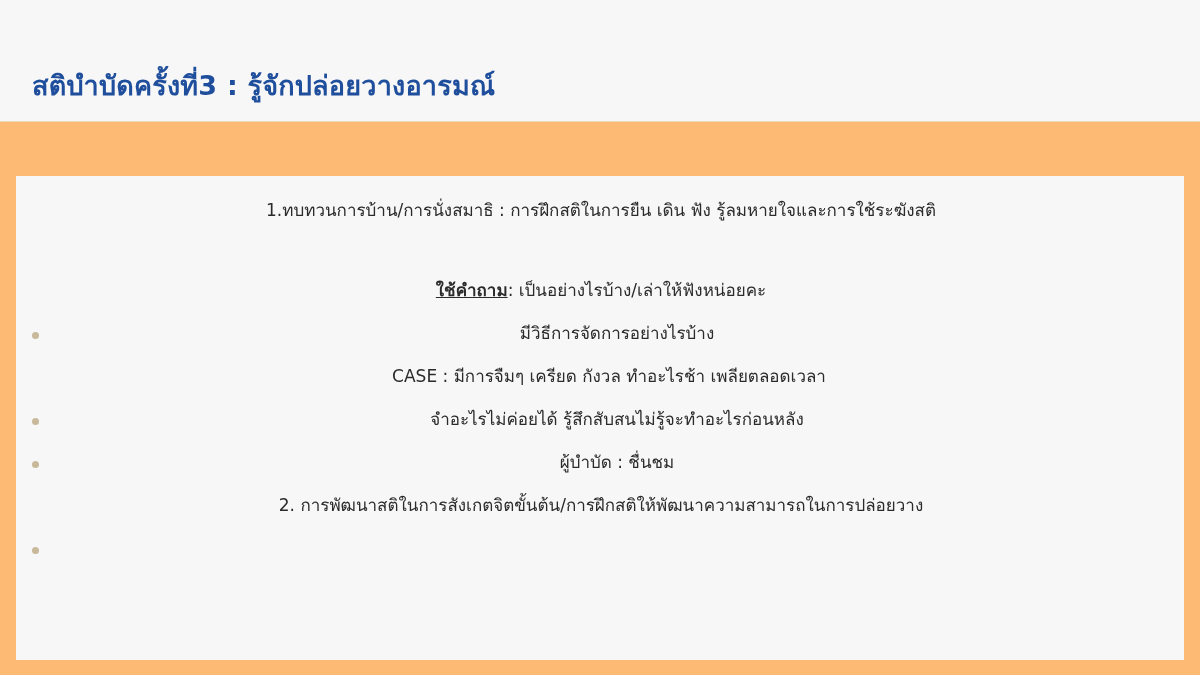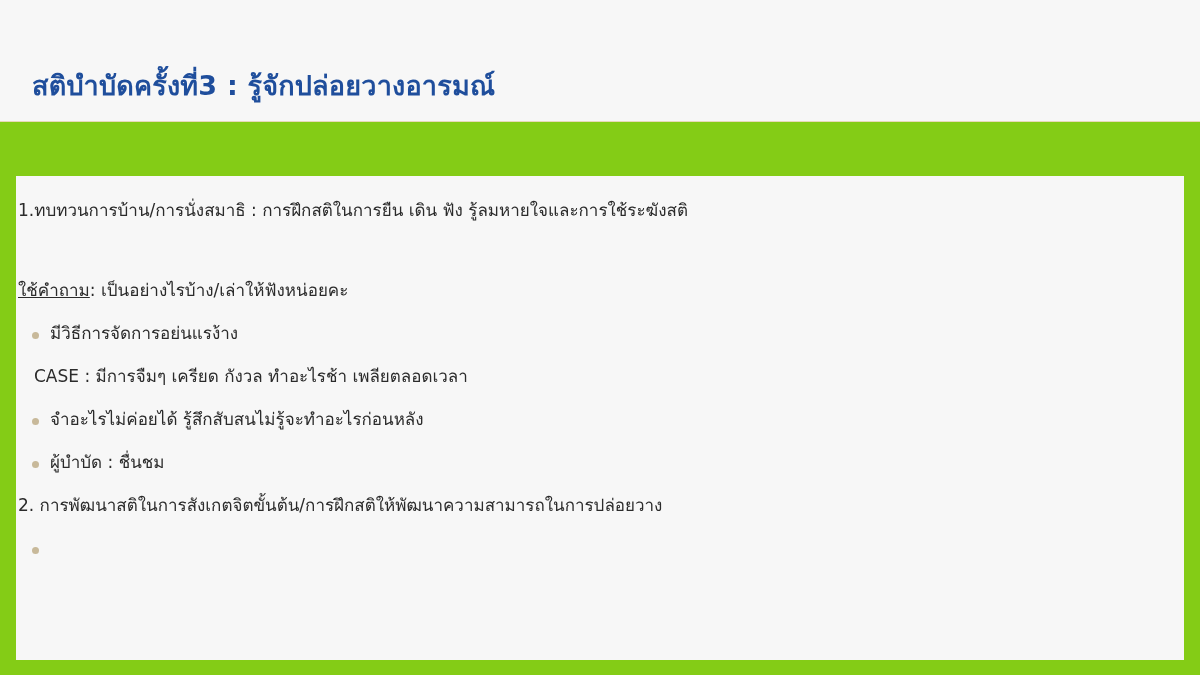--- a/index.html
+++ b/index.html
@@ -11,21 +11,22 @@
     height: 675px;
     background: #ffffff;
     font-family: "DejaVu Sans", "Liberation Sans", sans-serif;
     overflow: hidden;
     position: relative;
   }
 
   .slide {
     position: absolute;
     inset: 0;
-    background: #84cc16;
+    background: #fdba74;
+    text-align: center;
   }
 
   
   .title-band {
     position: absolute;
     left: 0;
     top: 0;
     width: 1200px;
     height: 122px;
     background: #f7f7f7;
@@ -86,20 +87,21 @@
   
   .line.plain {
     padding-left: 2px;
   }
   .line.underline .txt {
     text-decoration: none;
     margin-top: 37px;
   }
   .line.underline .u {
     text-decoration: underline;
+    font-weight: bold;
   }
 
   
   .line.bullet {
     padding-left: 34px;
   }
   .line.bullet .bullet-dot {
     position: absolute;
     left: 16px;
     top: 7px;
@@ -120,21 +122,21 @@
 
   <div class="title-band"></div>
   <div class="title-rule"></div>
 
   <div class="slide-title">สติบำบัดครั้งที่3 : รู้จักปล่อยวางอารมณ์</div>
 
   <div class="content-box">
     <div class="lines" id="lines-container">
         <div class="line plain"><span class="txt">1.ทบทวนการบ้าน/การนั่งสมาธิ : การฝึกสติในการยืน เดิน ฟัง รู้ลมหายใจและการใช้ระฆังสติ</span></div>
         <div class="line plain underline"><span class="u">ใช้คำถาม</span><span class="txt">: เป็นอย่างไรบ้าง/เล่าให้ฟังหน่อยคะ</span></div>
-        <div class="line bullet"><span class="bullet-dot"></span><span class="txt">มีวิธีการจัดการอย่นแรง้าง</span></div>
+        <div class="line bullet"><span class="bullet-dot"></span><span class="txt">มีวิธีการจัดการอย่างไรบ้าง</span></div>
         <div class="line case"><span class="txt">CASE : มีการจืมๆ เครียด กังวล ทำอะไรช้า เพลียตลอดเวลา</span></div>
         <div class="line bullet"><span class="bullet-dot"></span><span class="txt">จำอะไรไม่ค่อยได้  รู้สึกสับสนไม่รู้จะทำอะไรก่อนหลัง</span></div>
         <div class="line bullet"><span class="bullet-dot"></span><span class="txt">ผู้บำบัด  : ชื่นชม</span></div>
         <div class="line plain"><span class="txt">2. การพัฒนาสติในการสังเกตจิตขั้นต้น/การฝึกสติให้พัฒนาความสามารถในการปล่อยวาง</span></div>
         <div class="line bullet"><span class="bullet-dot"></span></div>
       </div>
   </div>
 
 </div>
 

